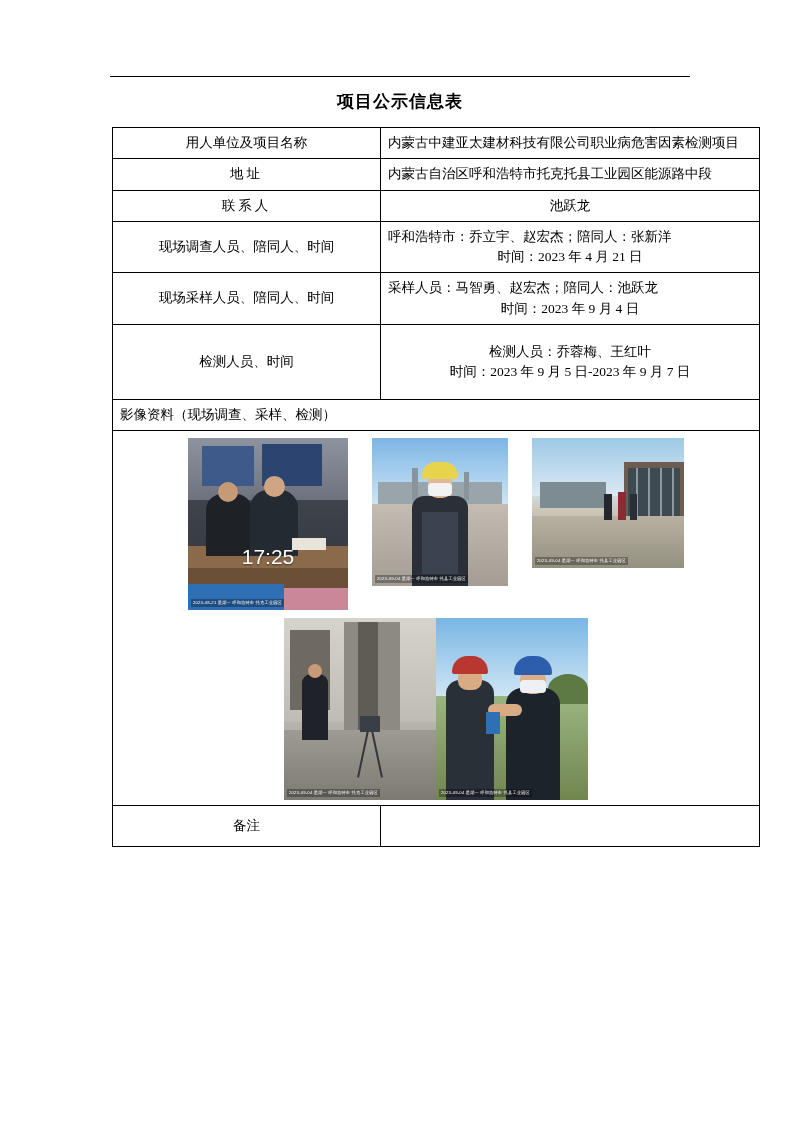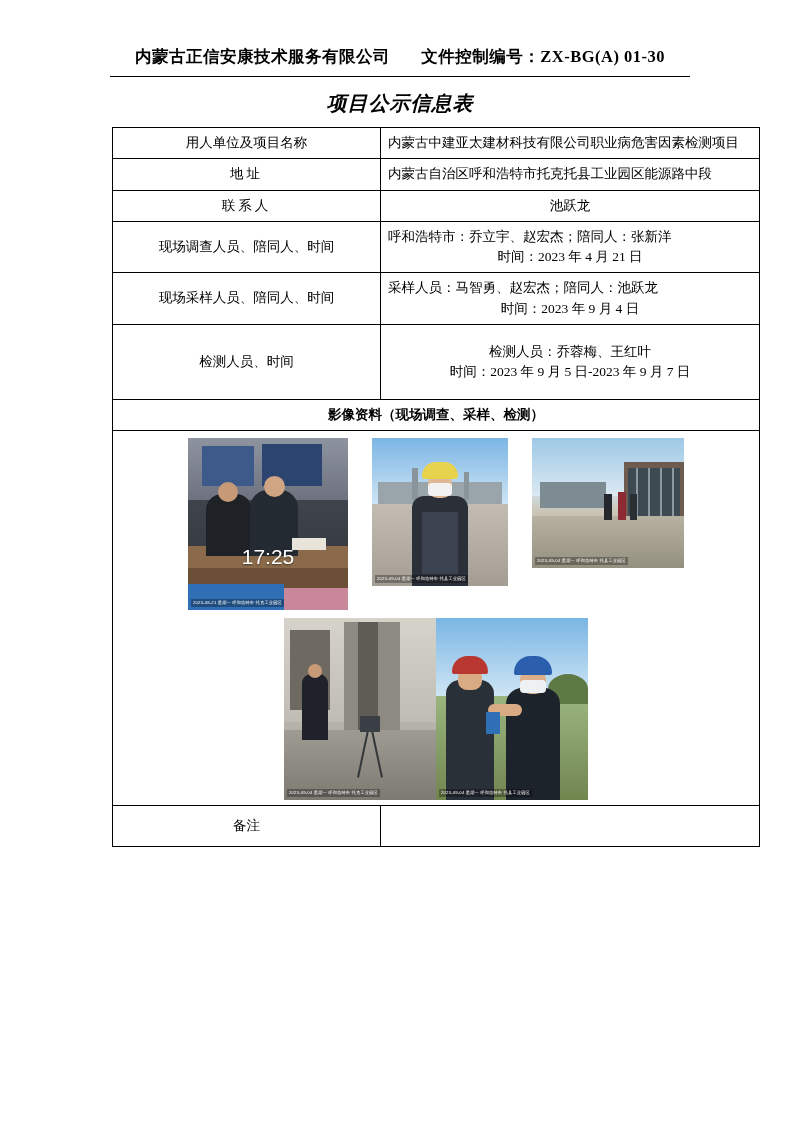--- a/index.html
+++ b/index.html
@@ -40,24 +40,23 @@
     top: 76px;
     width: 580px;
     border-bottom: 1.5px solid #000;
   }
   .doc-title {
     position: absolute;
     left: 0;
     top: 90px;
     width: 800px;
     text-align: center;
-    font-size: 20px;
+    font-size: 17px;
     font-weight: bold;
     letter-spacing: 1px;
-    font-style: italic;
   }
   table.main {
     position: absolute;
     left: 112px;
     top: 127px;
     width: 648px;
     border-collapse: collapse;
     table-layout: fixed;
   }
   table.main td {
@@ -81,22 +80,22 @@
   .label-spaced {
     letter-spacing: 3px;
   }
   .sub-line {
     display: block;
   }
   .sub-line.center {
     text-align: center;
   }
   .media-head {
-    text-align: center;
-    font-weight: bold;
+    text-align: left;
+    font-weight: normal;
     font-size: 15px;
     padding: 6px 0 5px 0;
   }
   .media-cell {
     padding: 6px 4px 8px 4px;
   }
   .photo-row {
     display: flex;
     justify-content: center;
     align-items: flex-start;
@@ -205,25 +204,20 @@
   .p5 .face2 { position:absolute; left:84px; top:52px; width:26px; height:24px; background:#dcae88; border-radius:40%; }
   .p5 .mask2 { position:absolute; left:84px; top:62px; width:26px; height:13px; background:#eef1f3; border-radius:4px; }
   .p5 .arm { position:absolute; left:52px; top:86px; width:34px; height:12px; background:#d8ab85; border-radius:6px; }
   .p5 .device { position:absolute; left:50px; top:94px; width:14px; height:22px; background:#2f6fb5; }
 </style>
 </head>
 <body>
 
 <div class="page">
 
-  <div class="header">
-    <span>内蒙古正信安康技术服务有限公司</span>
-    <span class="sep"></span>
-    <span>文件控制编号：ZX-BG(A) 01-30</span>
-  </div>
   <div class="header-rule"></div>
 
   <div class="doc-title">项目公示信息表</div>
 
   <table class="main">
     <tbody>
         <tr>
       <td class="label">用人单位及项目名称</td>
       <td class="value">内蒙古中建亚太建材科技有限公司职业病危害因素检测项目</td>
     </tr>

